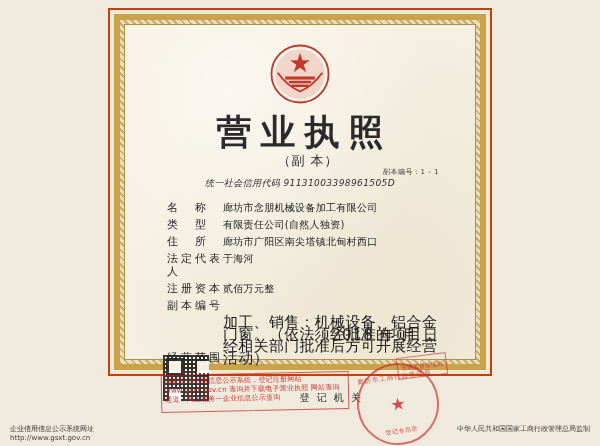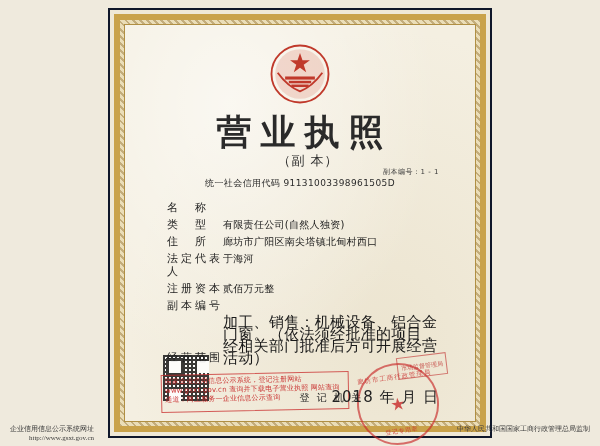--- a/index.html
+++ b/index.html
@@ -19,23 +19,23 @@
     height: 446px;
     background: #efeadd;
   }
 
   
   .cert {
     position: absolute;
     left: 108px;
     top: 8px;
     width: 384px;
-    height: 430px;
+    height: 368px;
     background: #efe8d6;
-    border: 2px solid #0f172a;
+    border: 2px solid #c2410c;
     box-sizing: border-box;
   }
   .cert::before {
     content: "";
     position: absolute;
     left: 4px; top: 4px; right: 4px; bottom: 4px;
     border: 6px solid #c9a24a;
     box-sizing: border-box;
     background:
       repeating-linear-gradient(45deg,
@@ -101,20 +101,21 @@
     letter-spacing: 0.5px;
   }
   .credit-code {
     position: absolute;
     left: 0; right: 0;
     top: 152px;
     text-align: center;
     font-size: 9px;
     color: #2b2b2b;
     letter-spacing: 0.4px;
+    font-style: italic;
   }
 
   
   .fields {
     position: absolute;
     left: 42px;
     top: 176px;
     right: 28px;
   }
   .row {
@@ -255,21 +256,21 @@
     position: absolute;
     left: 0; right: 0;
     bottom: 4px;
     display: flex;
     justify-content: space-between;
     padding: 0 10px;
     box-sizing: border-box;
     font-size: 7px;
     color: #3b3b3b;
   }
-  .footer .left { text-align: right; font-family: Liberation Serif, serif; }
+  .footer .left { text-align: left; }
   .footer .right { text-align: right; }
 </style>
 </head>
 <body>
 
 <div class="page">
   <div class="cert">
     <div class="cert-inner">
       <div class="paper-tex"></div>
 
@@ -286,20 +287,21 @@
       </div>
 
       <div class="title">营业执照</div>
       <div class="subtitle">（副  本）</div>
       <div class="serial">副本编号：1 - 1</div>
       <div class="credit-code">统一社会信用代码 91131003398961505D</div>
 
       <div class="fields">
         <div class="row">
           <div class="label">名　称</div>
+          <div class="value">廊坊市念朋机械设备加工有限公司</div>
         </div>
         <div class="row">
           <div class="label">类　型</div>
           <div class="value">有限责任公司(自然人独资)</div>
         </div>
         <div class="row">
           <div class="label">住　所</div>
           <div class="value">廊坊市广阳区南尖塔镇北甸村西口</div>
         </div>
         <div class="row">

